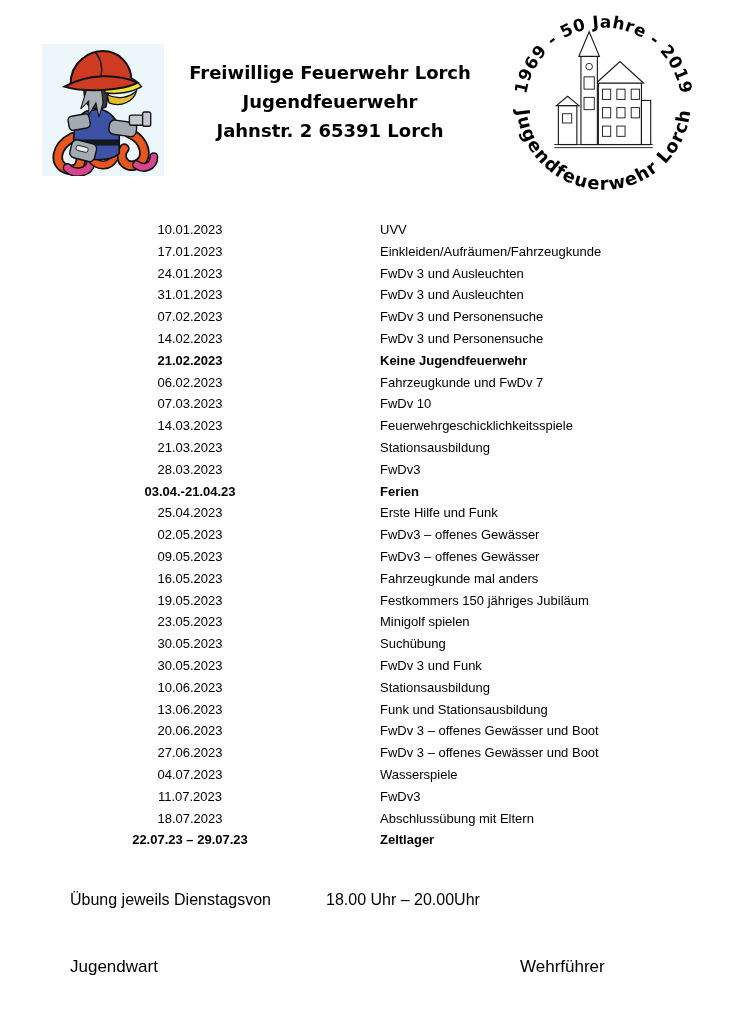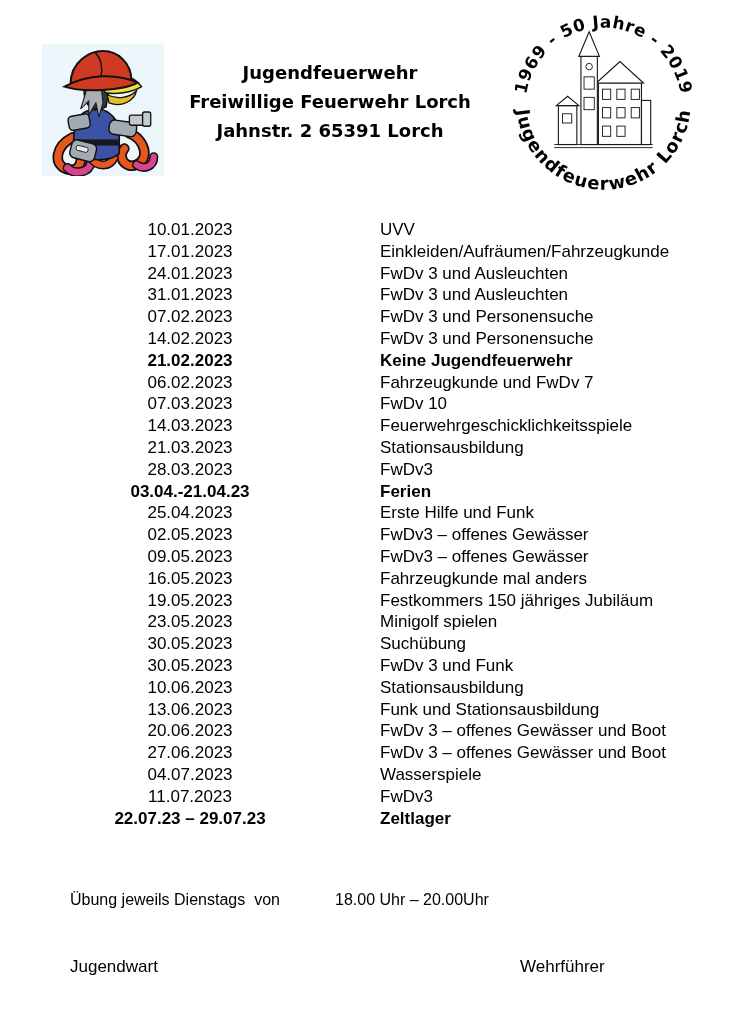--- a/index.html
+++ b/index.html
@@ -17,29 +17,29 @@
     text-align:center; font-weight:bold;
     font-family:"DejaVu Sans", sans-serif;
   }
   .org-line { font-size:18px; line-height:29px; white-space:nowrap; }
   .logo { position:absolute; left:503px; top:3px; width:200px; height:200px; }
   .logo text { font-family:"DejaVu Sans", sans-serif; font-weight:bold; fill:#000; }
   .town { stroke:#1a1a1a; stroke-width:1.1; fill:#ffffff; }
   .town-detail { stroke:#1a1a1a; stroke-width:0.9; fill:none; }
 
   
-  .schedule { position:absolute; left:0; top:219px; width:684px; font-size:17px; }
+  .schedule { position:absolute; left:0; top:219px; width:684px; font-size:13px; }
   .row { position:relative; height:21.8px; line-height:21.8px; }
   .row .date { position:absolute; left:0; top:0; width:380px; text-align:center; white-space:nowrap; }
   .row .act  { position:absolute; left:380px; top:0; white-space:nowrap; }
   .row.bold  { font-weight:bold; }
 
   
   .note { position:absolute; left:70px; top:891px; font-size:16px; white-space:nowrap; }
-  .note .von  { margin-left:9px; }
+  .note .von  { }
   .note .time { margin-left:55px;text-align:right; }
   .sig-role { position:absolute; top:957px; font-size:17px; white-space:nowrap; }
   .sig-role.left  { left:70px; }
   .sig-role.right { left:520px; }
   .sig-name {
     position:absolute; top:1008px; font-size:15px; white-space:nowrap;
     font-family:"Liberation Serif", serif;
     margin-top:38px;
   }
   .sig-name.left  { left:68px; }
@@ -95,22 +95,22 @@
 
       <g>
         <path d="M28,40 C28,16 48,7 60,7 C75,7 88,19 88,36 C70,30 46,32 28,40 Z" fill="#cf3a22" stroke="#111" stroke-width="2"></path>
         <path d="M22,42 C45,29 74,29 94,38 C80,46 40,48 22,42 Z" fill="#cf3a22" stroke="#111" stroke-width="2"></path>
         <path d="M52,8 C58,14 60,24 58,31" stroke="#111" stroke-width="1.4" fill="none"></path>
       </g>
     </svg>
   </div>
 
   <div class="org-block">
+    <div class="org-line">Freiwillige Feuerwehr Lorch</div>
     <div class="org-line">Jugendfeuerwehr</div>
-    <div class="org-line">Freiwillige Feuerwehr Lorch</div>
     <div class="org-line">Jahnstr. 2 65391 Lorch</div>
   </div>
 
   <div class="logo">
     <svg viewBox="0 0 195 195" width="200" height="200">
       <defs>
         <path id="arcTop" d="M 22,100 A 76,76 0 0 1 174,100"></path>
         <path id="arcBot" d="M 13,97 A 85,85 0 0 0 183,97"></path>
       </defs>
 
@@ -248,20 +248,24 @@
         <span class="act">FwDv 3 – offenes Gewässer und Boot</span>
       </div>
       <div class="row">
         <span class="date">04.07.2023</span>
         <span class="act">Wasserspiele</span>
       </div>
       <div class="row">
         <span class="date">11.07.2023</span>
         <span class="act">FwDv3</span>
       </div>
+      <div class="row">
+        <span class="date">18.07.2023</span>
+        <span class="act">Abschlussübung mit Eltern</span>
+      </div>
       <div class="row bold">
         <span class="date">22.07.23 – 29.07.23</span>
         <span class="act">Zeltlager</span>
       </div>
     </div>
 
   <div class="note">
     <span>Übung jeweils Dienstags</span><span class="von">von</span><span class="time">18.00 Uhr – 20.00Uhr</span>
   </div>
 

